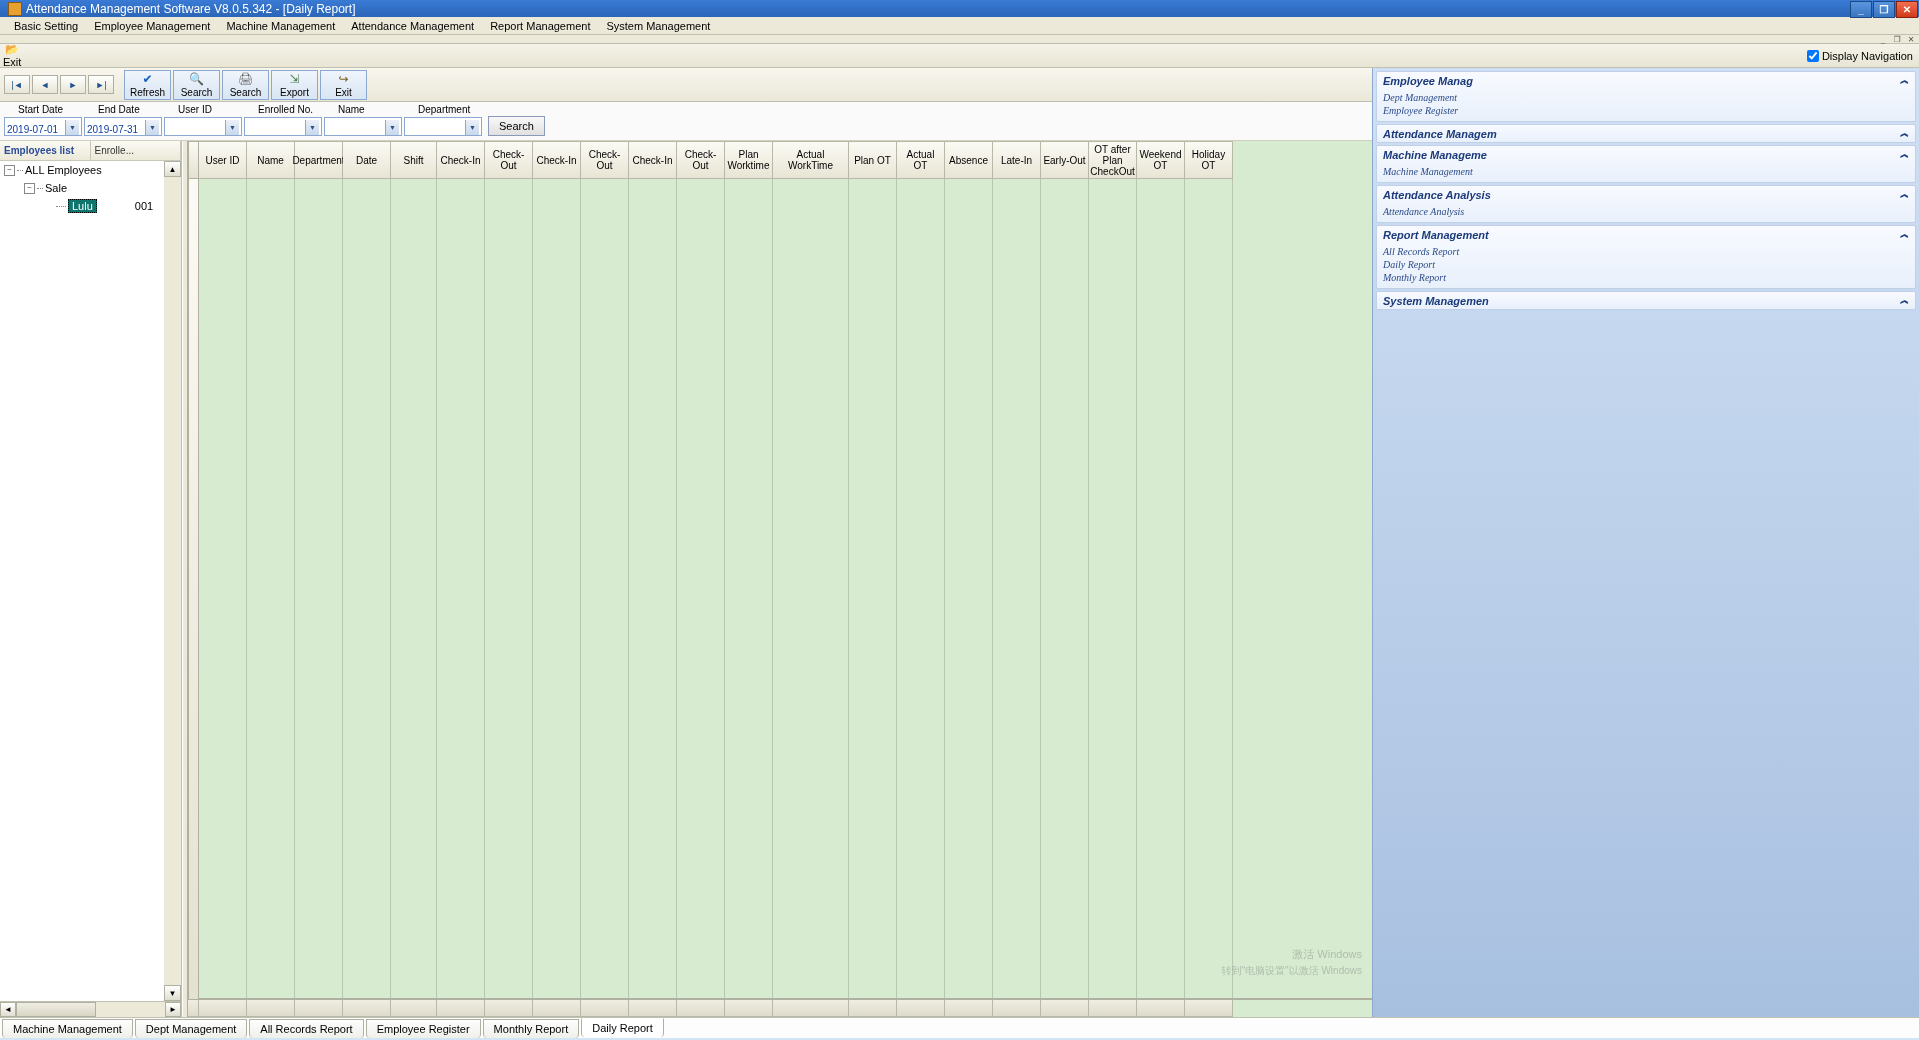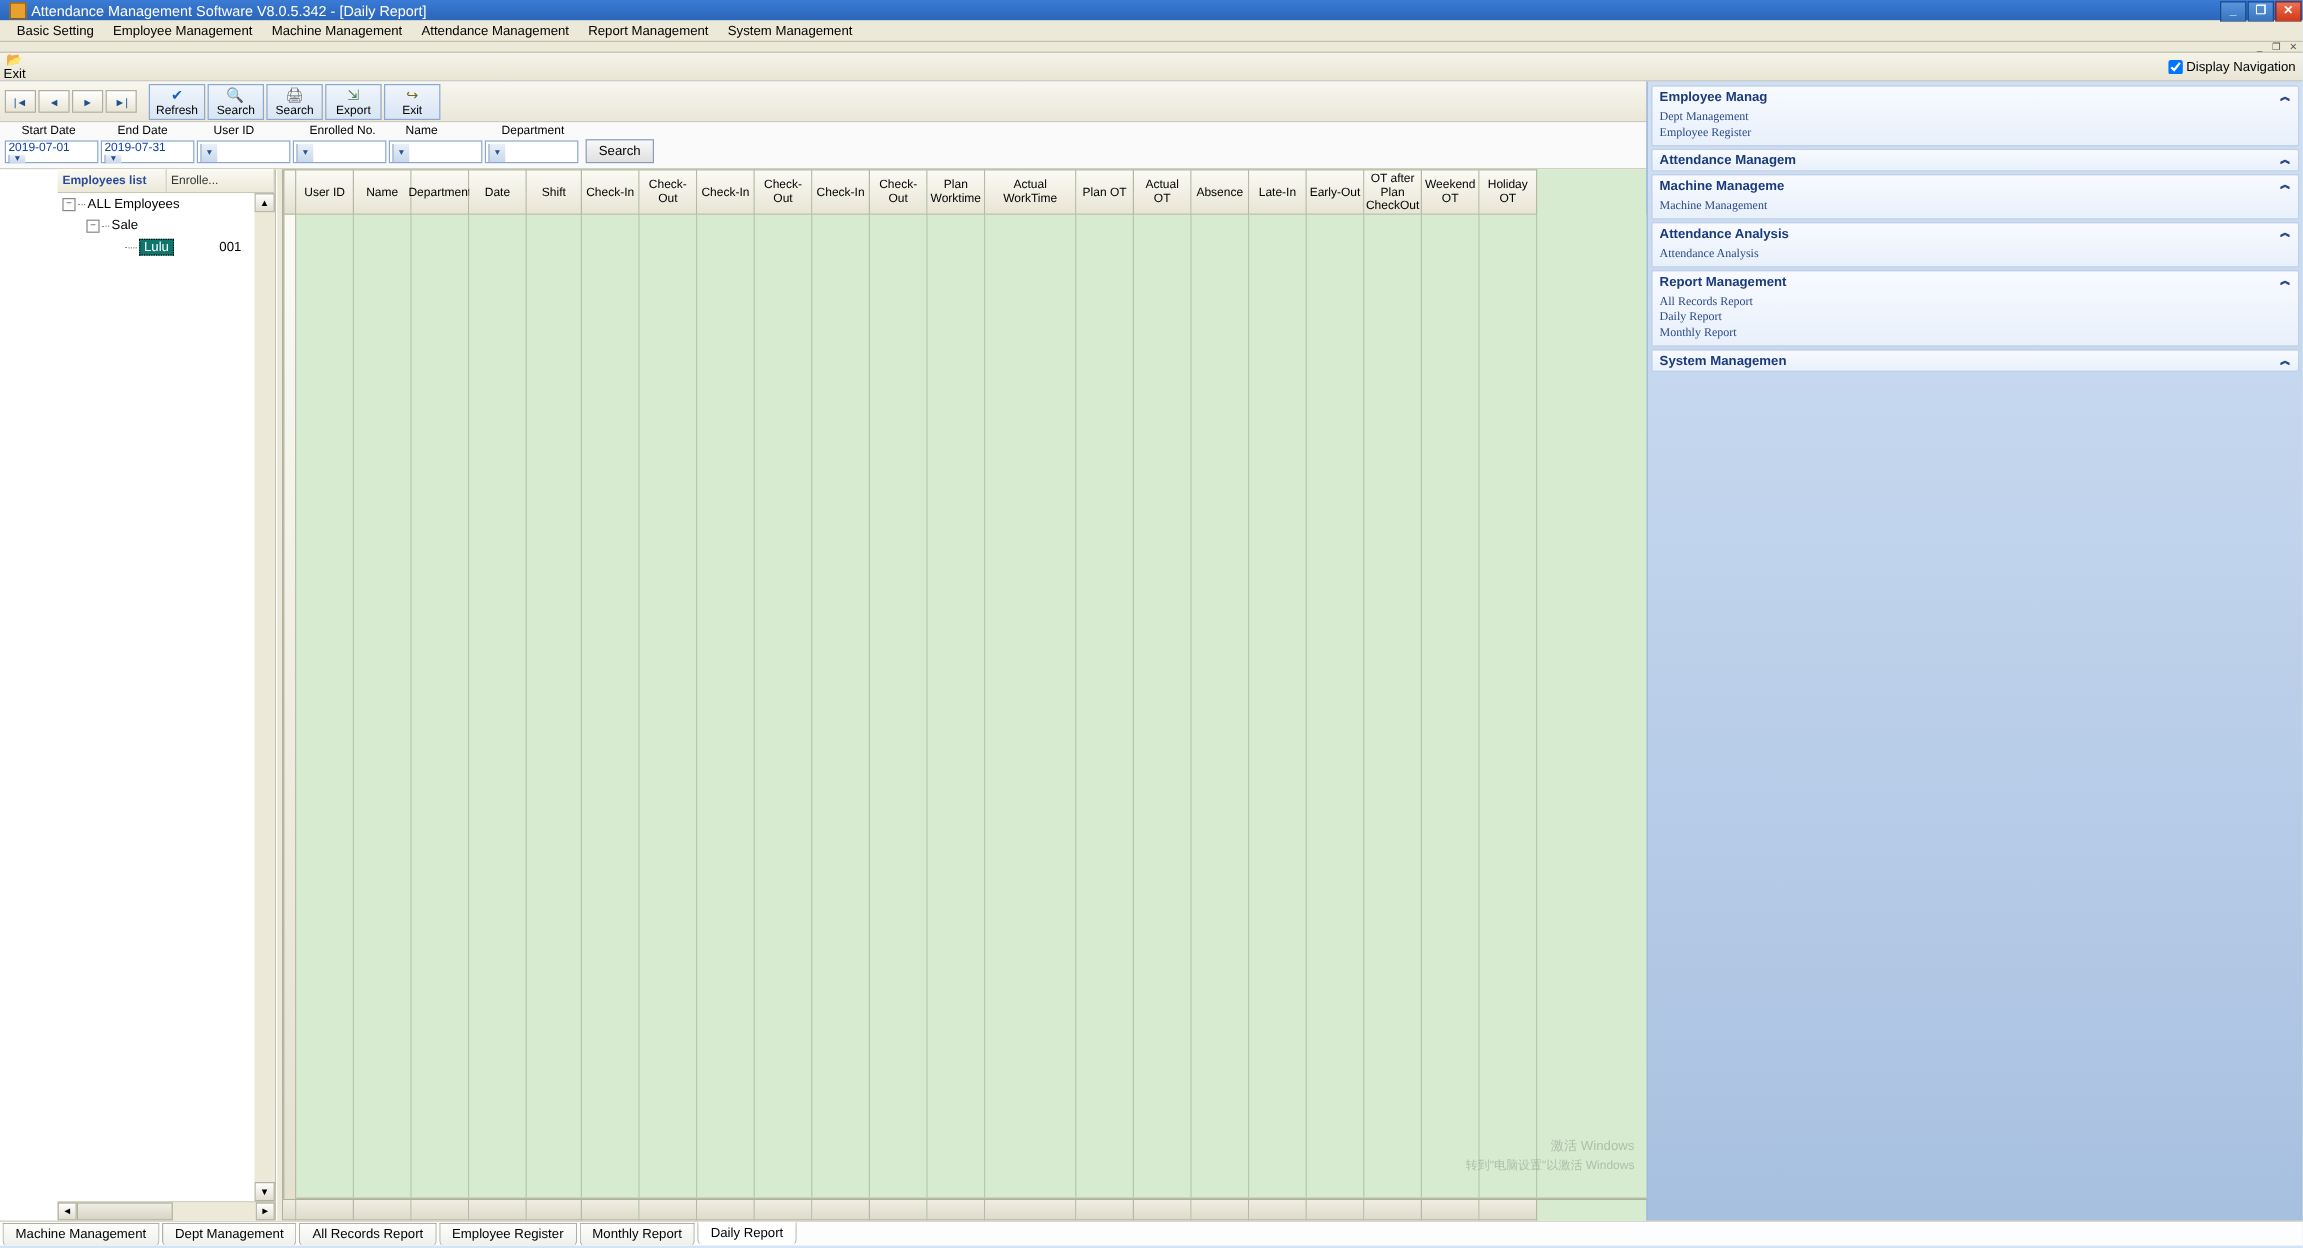--- a/index.html
+++ b/index.html
@@ -39,27 +39,27 @@
 .nav-btn { width:26px; height:19px; border:1px solid #b0b0a0; background:linear-gradient(to bottom,#fff,#e8e5d5); display:flex;align-items:center;justify-content:center; color:#205090; font-size:9px; }
 .big-btn { width:47px; height:30px; border:1px solid #8aa8d0; background:linear-gradient(to bottom,#f0f5fb,#d8e5f4); display:flex; flex-direction:column; align-items:center; justify-content:center; gap:1px; }
 .big-btn .bic { font-size:12px; height:14px; display:flex;align-items:center;justify-content:center; }
 .big-btn .blbl { font-size:10px; }
 
 
 .filter-row { padding:2px 4px 4px; background:#fafafa; border-bottom:1px solid #d0d0c0; }
 .filter-labels { display:flex; }
 .filter-labels span { font-size:10px; text-align:left; padding-left:14px; }
 .filter-inputs { display:flex; align-items:center; gap:2px; margin-top:1px; }
-.combo { height:19px; border:1px solid #8aa8d0; background:#fff; display:flex; align-items:flex-start; padding:0 2px; position:relative;flex-direction:column; }
+.combo { height:19px; border:1px solid #8aa8d0; background:#fff; display:flex; align-items:flex-end; padding:0 2px; position:relative; }
 .combo .cval { flex:1; color:#1040a0; font-size:10px; }
 .combo .cdrop { width:14px; height:15px; background:linear-gradient(to bottom,#eaf0f8,#c8d8ec); border-left:1px solid #8aa8d0; display:flex;align-items:center;justify-content:center; font-size:7px; color:#2a5090; }
 .search-btn { height:20px; padding:0 10px; border:1px solid #8a9ab8; background:linear-gradient(to bottom,#f8f8f8,#e0e0e0); margin-left:4px; }
 
 
-.body-row { flex:1; display:flex; min-height:0;margin-left:48px; }
+.body-row { flex:1; display:flex; min-height:0; }
 
 .tree-pane { width:182px; display:flex; flex-direction:column; background:#fff; border-right:1px solid #c0c0b0; }
 .tree-head { height:20px; display:flex; border-bottom:1px solid #c8c8b8; }
 .tree-head .th { flex:1; background:linear-gradient(to bottom,#fbfaf4,#ece9d8); border-right:1px solid #c8c8b8; display:flex; align-items:center; padding-left:4px; font-weight:bold; color:#2a4a9a; font-size:10px; }
 .tree-head .th:last-child { color:#333; font-weight:normal; text-align:right; }
 .tree-body { flex:1; background:#fff; overflow:auto; position:relative; }
 .tree-node { display:flex; align-items:center; height:18px; font-size:10px; }
 .tree-exp { width:11px; height:11px; border:1px solid #888; display:flex;align-items:center;justify-content:center; font-size:8px; color:#444; margin-right:2px; background:#fff; line-height:1; }
 .tree-sel { background:#0f766e; color:#fff; border:1px dotted #000; padding:0 3px; }
 .tree-hscroll { height:16px; background:#ece9d8; border-top:1px solid #c0c0b0; display:flex; }
@@ -84,21 +84,21 @@
 .grid-cols-overlay { position:absolute; inset:0; display:flex; }
 .grid-cols-overlay div { border-right:1px solid #b8c8b0; }
 .grid-footer { height:18px; display:flex; border-top:1px solid #b0b0a0; }
 .grid-footer .gf { background:linear-gradient(to bottom,#f0eee2,#dedbcb); border-right:1px solid #b8b8a8; border-bottom:1px solid #b8b8a8; }
 .watermark { position:absolute; right:10px; bottom:20px; color:rgba(120,120,120,0.4); font-size:22px; font-family:"Microsoft YaHei",sans-serif; pointer-events:none; text-align:right; }
 .watermark .w2 { font-size:10px; display:block; }
 
 .status-bar { height:18px; background:linear-gradient(to bottom,#f5f3e9,#e8e5d5); border-top:1px solid #c0c0b0; display:flex; align-items:center; padding-left:4px; font-size:10px; }
 
 .right-panel { flex:1; background:linear-gradient(to bottom,#d0e0f4,#a8c0e0); border-left:1px solid #8aa8d0; padding:3px; }
-.rp-group { background:linear-gradient(to bottom,#f8faff,#e8f0fb); border:1px solid #c0d0e8; margin-bottom:2px; border-radius:2px; }
+.rp-group { background:linear-gradient(to bottom,#f8faff,#e8f0fb); border:1px solid #c0d0e8; margin-bottom:2px; border-radius:2px;font-style:italic; }
 .rp-title { display:flex; justify-content:space-between; align-items:center; padding:2px 6px; font-family: Georgia, serif; font-weight:bold; font-size:11px; color:#1a3a7a; }
 .rp-title .arr { font-size:9px; }
 .rp-items { padding:2px 0 4px 6px; }
 .rp-item { font-size:10px; color:#2a4a8a; font-family: Georgia, serif; padding:1px 0; cursor:pointer; }
 
 
 .tabs-row { height:21px; background:#fdfdfd; display:flex; align-items:flex-end; padding-left:2px; border-top:1px solid #c0c0b0; }
 .tab { height:19px; padding:0 10px; background:linear-gradient(to bottom,#fdfdfd,#f0f0ea); border:1px solid #b0b0a0; border-bottom:none; border-radius:0 0 4px 4px; margin-right:2px; display:flex; align-items:center; font-size:11px; }
 .tab.active { background:#fff; font-weight:normal; border-top:1px solid #fff; position:relative; top:-1px; }
 </style>

